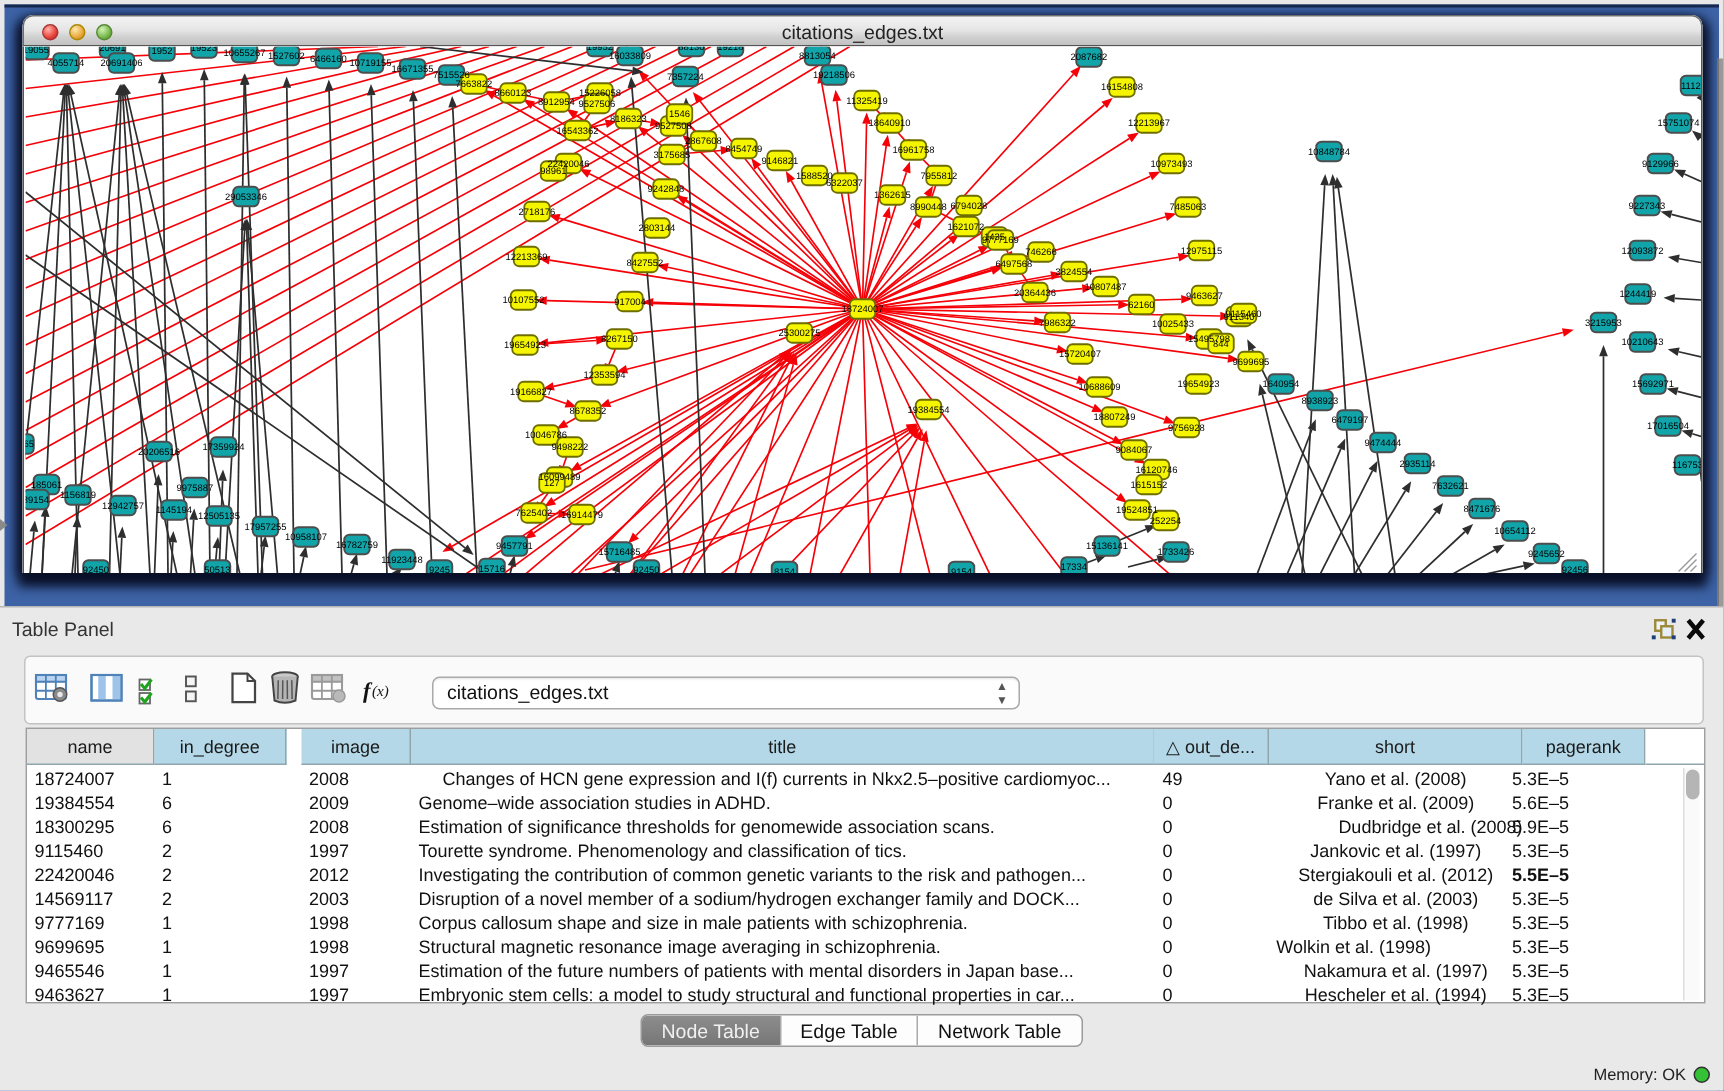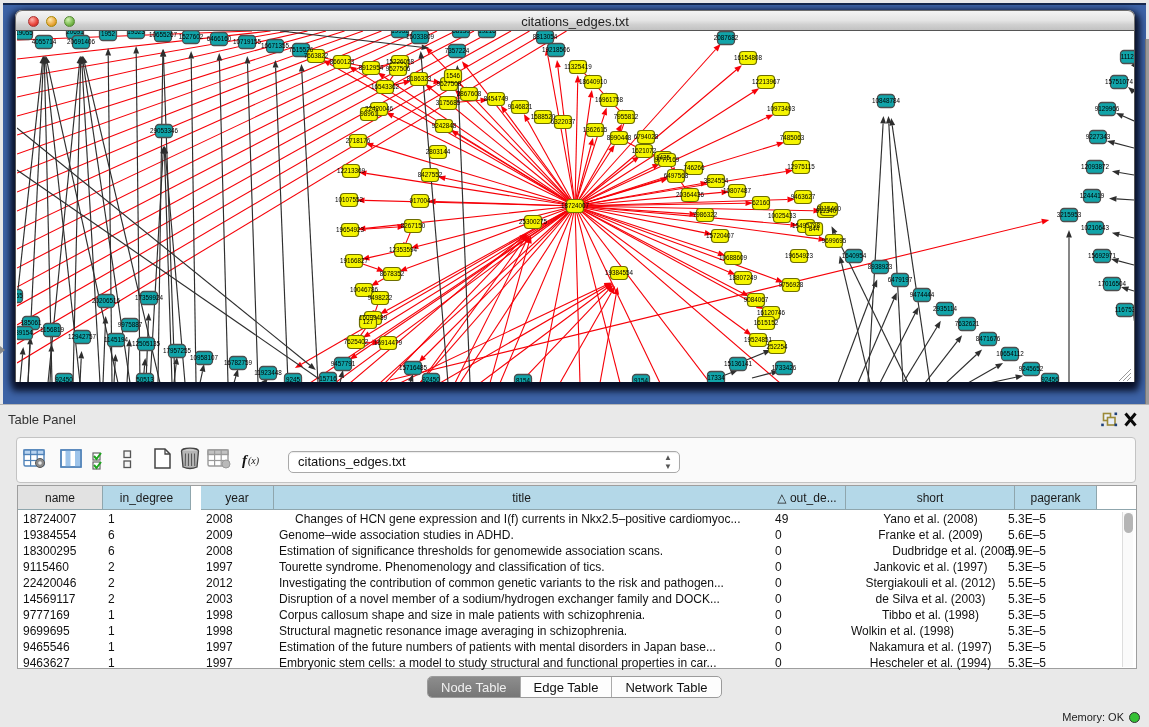--- a/index.html
+++ b/index.html
@@ -776,21 +776,21 @@
           <line x1="191" y1="22.5" x2="211" y2="22.5" stroke="#9a9a9a" stroke-width="1.2"></line>
 <circle cx="209" cy="26" r="4" fill="#b9b9b9" stroke="#999"></circle>
 <text x="225" y="27" font-family="Liberation Serif,serif" font-style="italic" font-weight="bold" font-size="15" fill="#111">f</text>
 <text x="231" y="26" font-family="Liberation Serif,serif" font-style="italic" font-size="10" fill="#111">(x)</text>
 </svg>
       <div id="combo">citations_edges.txt<span class="arrows">▲<br>▼</span></div>
     </div>
     <div id="dtable">
 <div class="hrow" style="left:0px;width:85px;background:#e2e2e2;">name</div>
 <div class="hrow" style="left:85px;width:88px;">in_degree</div>
-<div class="hrow" style="left:183px;width:73px;">year</div>
+<div class="hrow" style="left:183px;width:73px;">image</div>
 <div class="hrow" style="left:256px;width:496px;">title</div>
 <div class="hrow" style="left:751px;width:77px;">△ out_de...</div>
 <div class="hrow" style="left:828px;width:169px;">short</div>
 <div class="hrow" style="left:997px;width:82px;">pagerank</div>
 <div class="hrow" style="left:1079px;width:39px;background:#fff;border-right:none;"></div>
 <div class="trow" style="top:25px;left:0;width:1118px;">
           <span style="left:5px;">18724007</span>
           <span style="left:90px;">1</span>
           <span style="left:188px;">2008</span>
           <span style="left:277px;">Changes of HCN gene expression and I(f) currents in Nkx2.5–positive cardiomyoc...</span>
@@ -825,21 +825,21 @@
           <span style="left:828px;width:169px;text-align:center;">Jankovic et al. (1997)</span>
           <span style="left:990px;">5.3E–5</span>
         </div>
 <div class="trow" style="top:89px;left:0;width:1118px;">
           <span style="left:5px;">22420046</span>
           <span style="left:90px;">2</span>
           <span style="left:188px;">2012</span>
           <span style="left:261px;">Investigating the contribution of common genetic variants to the risk and pathogen...</span>
           <span style="left:757px;">0</span>
           <span style="left:828px;width:169px;text-align:center;">Stergiakouli et al. (2012)</span>
-          <span style="left:990px;">5.5E–5</span>
+          <span style="left:990px;font-weight:bold;">5.5E–5</span>
         </div>
 <div class="trow" style="top:105px;left:0;width:1118px;">
           <span style="left:5px;">14569117</span>
           <span style="left:90px;">2</span>
           <span style="left:188px;">2003</span>
           <span style="left:261px;">Disruption of a novel member of a sodium/hydrogen exchanger family and DOCK...</span>
           <span style="left:757px;">0</span>
           <span style="left:828px;width:169px;text-align:center;">de Silva et al. (2003)</span>
           <span style="left:990px;">5.3E–5</span>
         </div>

